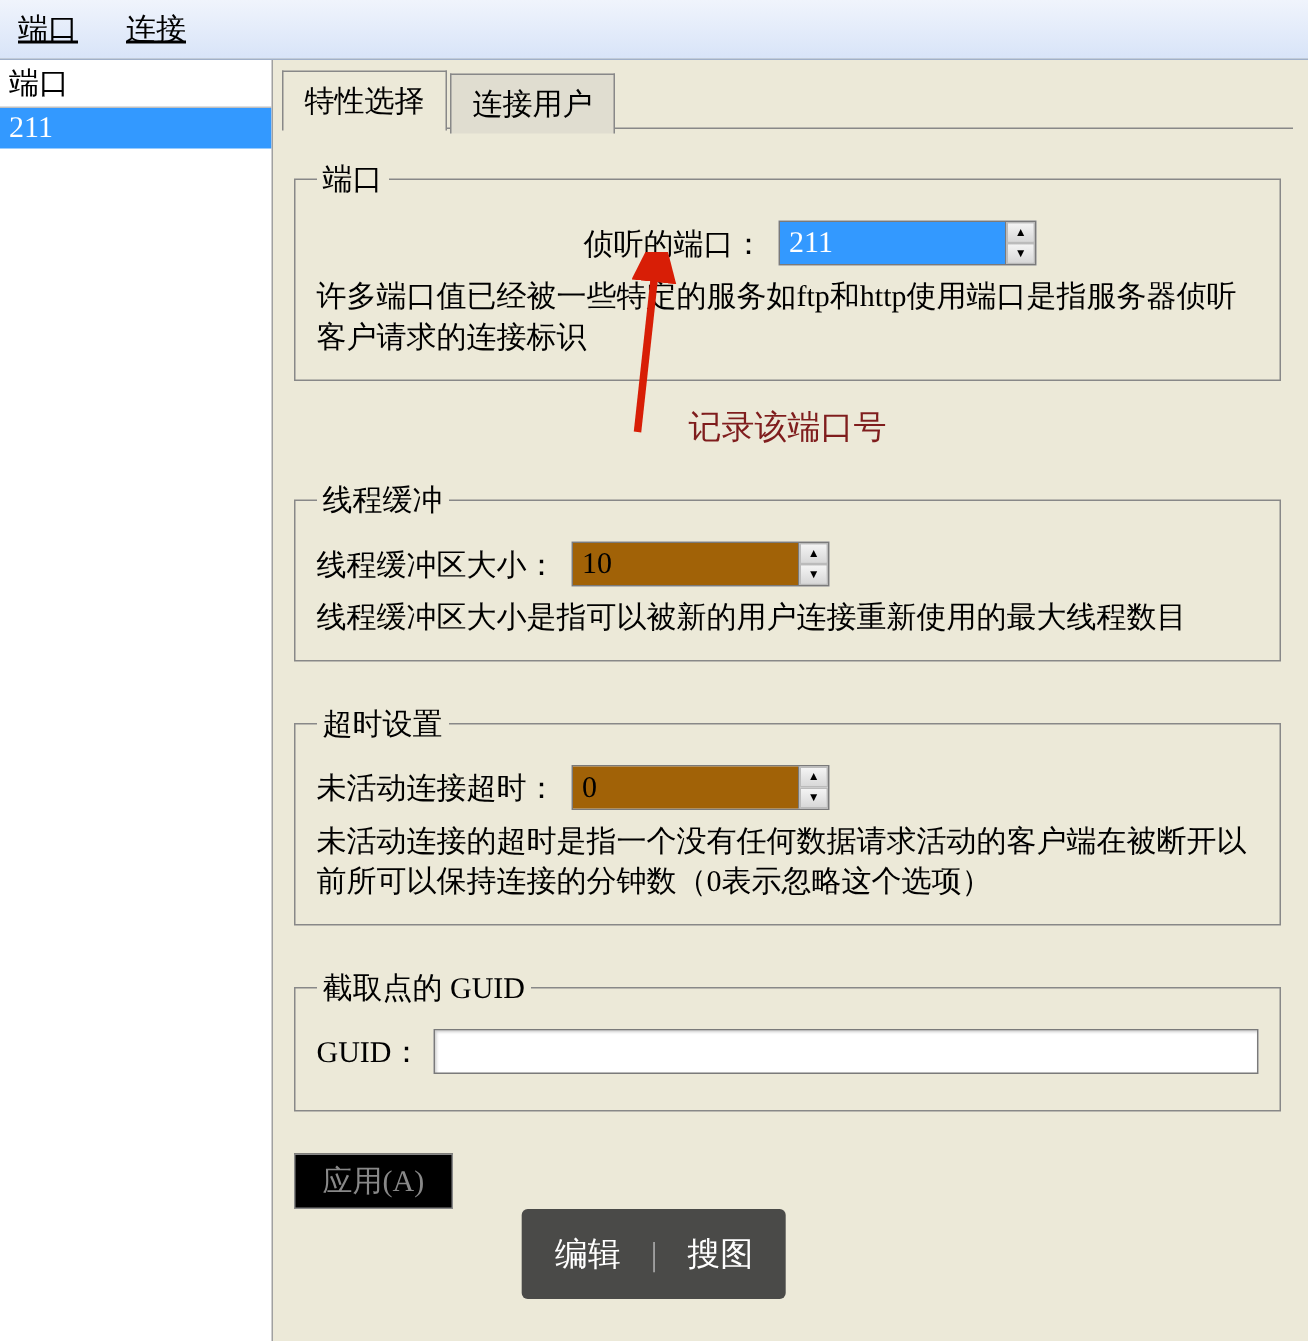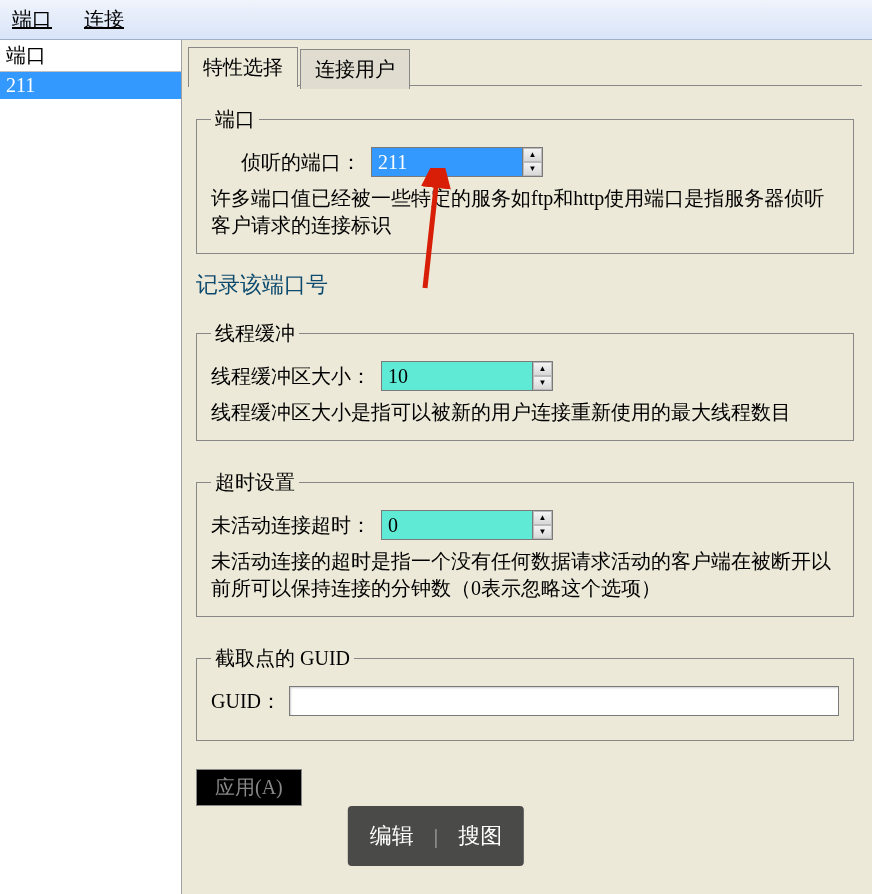--- a/index.html
+++ b/index.html
@@ -118,21 +118,21 @@
     background: #fff;
     height: 30px;
   }
   .spinner input {
     border: none;
     outline: none;
     font-family: inherit;
     font-size: 20px;
     padding: 0 6px;
     width: 150px;
-    background: #5eead4;
+    background: #a16207;
   }
   .spinner input.selected {
     background: #3399ff;
     color: #fff;
   }
   .spinbtns {
     display: flex;
     flex-direction: column;
     width: 20px;
     border-left: 1px solid #7a7a7a;
@@ -146,21 +146,22 @@
     justify-content: center;
     font-size: 8px;
     cursor: pointer;
     line-height: 1;
   }
   .desc {
     line-height: 1.35;
     margin-top: 8px;
   }
   .annotation {
-    color: #0c4a6e;
+    color: #7f1d1d;
+    text-align: center;
     font-size: 22px;
     margin: -12px 0 20px 0;
   }
   .arrow {
     position: absolute;
     pointer-events: none;
   }
   .guid-row {
     display: flex;
     align-items: center;
@@ -228,21 +229,21 @@
   <div class="content">
     <div class="tabs">
       <div class="tab active">特性选择</div>
       <div class="tab inactive">连接用户</div>
     </div>
 
     <div class="tab-panel">
 
       <fieldset>
         <legend>端口</legend>
-        <div class="row" style="padding-left:30px;">
+        <div class="row" style="padding-left:30px;justify-content:center;">
           <span class="row-label">侦听的端口：</span>
           <span class="spinner">
             <input class="selected" value="211" style="">
             <span class="spinbtns">
               <span class="spinbtn">▲</span>
               <span class="spinbtn">▼</span>
             </span>
           </span>
         </div>
         <div class="desc">许多端口值已经被一些特定的服务如ftp和http使用端口是指服务器侦听客户请求的连接标识</div>

